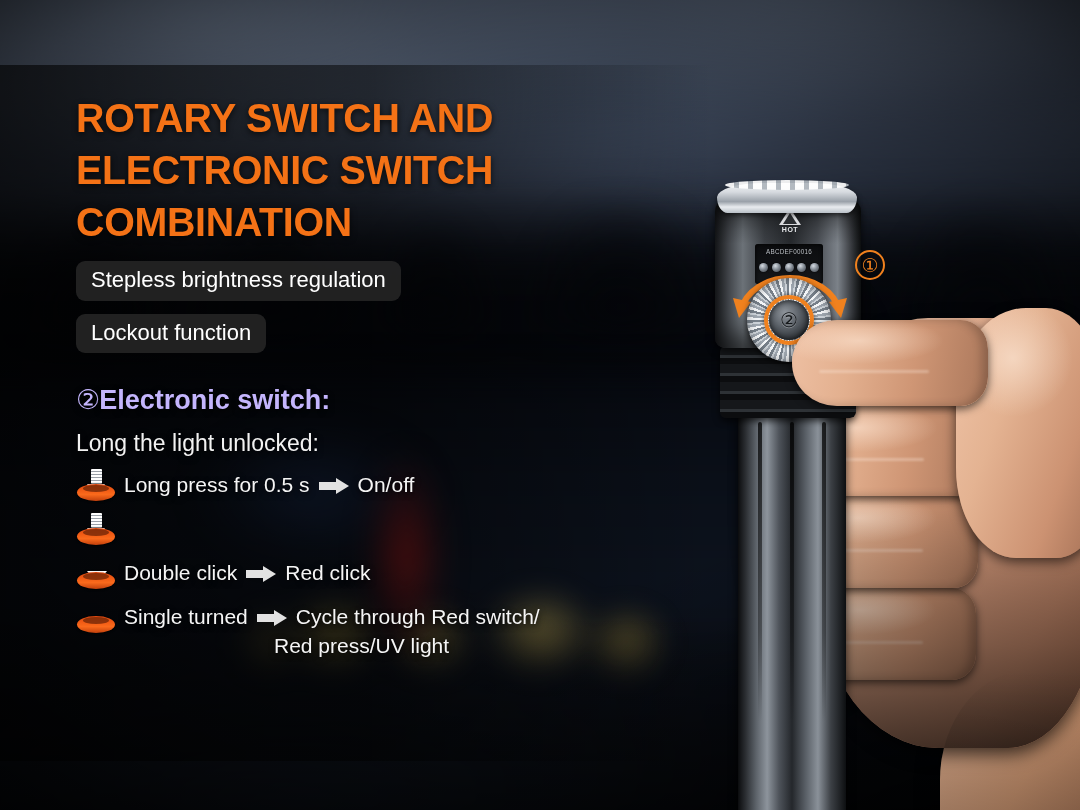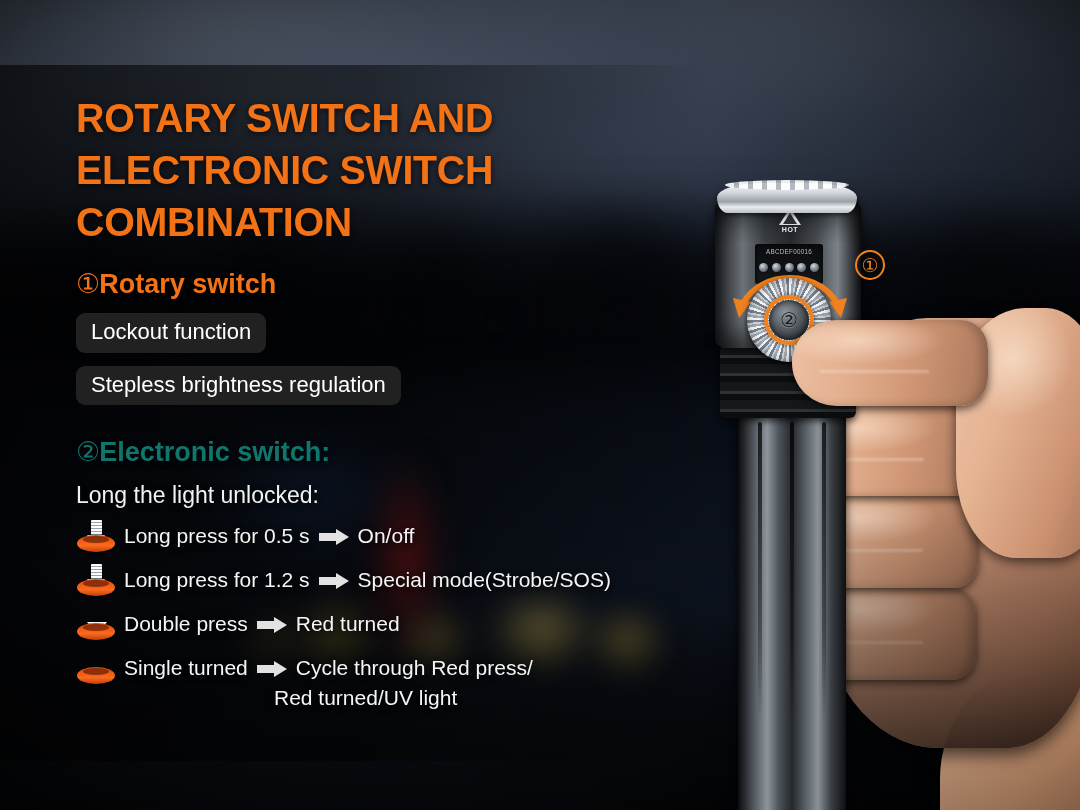--- a/index.html
+++ b/index.html
@@ -115,21 +115,21 @@
   }
 
   .sec-head {
     margin: 0;
     font-size: 27px;
     font-weight: 700;
     line-height: 1.1;
     text-shadow: 0 2px 6px rgba(0,0,0,0.85);
   }
   .sec-head.orange { color: #f47216; margin-top: 22px; }
-  .sec-head.white  { color: #0f766e; margin-top: 33px; }
+  .sec-head.white  { color: #c4b5fd; margin-top: 33px; }
   .sec-head .circnum { font-weight: 400; letter-spacing: -1px; }
 
   .pill {
     display: inline-block;
     margin-top: 13px;
     padding: 7px 15px 8px 15px;
     background: rgba(38,38,38,0.88);
     border-radius: 9px;
     color: #ffffff;
     font-size: 22px;
@@ -511,25 +511,24 @@
     <div class="hand">
       <div class="thumb"></div>
       <div class="finger f1"></div>
     </div>
   </div>
 
   <div class="content">
 
     <h1 class="headline">ROTARY SWITCH AND ELECTRONIC SWITCH COMBINATION</h1>
 
-    <h2 class="sec-head orange"><span class="circnum">①</span><span>Rotary switch</span></h2>
 
     <div>
+      <div><span class="pill">Stepless brightness regulation</span></div>
       <div><span class="pill">Lockout function</span></div>
-      <div><span class="pill">Stepless brightness regulation</span></div>
     </div>
 
     <h2 class="sec-head white"><span class="circnum">②</span><span>Electronic switch:</span></h2>
 
     <p class="subhead">Long the light unlocked:</p>
 
     <div class="rows">
 
       <div class="row">
         <div class="row-icon">
@@ -549,57 +548,54 @@
       <div class="row">
         <div class="row-icon">
           <div class="press long">
             <div class="dn-arrow">
               <div class="shaft"></div>
                 <div class="head"></div>
             </div>
             <div class="puck"></div>
           </div>
         </div>
-        <div class="row-body">
-          <span class="lead">Long press for 1.2 s</span><span class="arrow-glyph"><i></i><b></b></span><span>Special mode(Strobe/SOS)</span>
-        </div>
       </div>
 
     </div>
 
 
     <div class="rows">
 
       <div class="row">
         <div class="row-icon">
           <div class="press short">
             <div class="dn-arrow">
               <div class="shaft"></div>
                 <div class="head"></div>
             </div>
             <div class="puck"></div>
           </div>
         </div>
         <div class="row-body">
-          <span class="lead">Double press</span><span class="arrow-glyph"><i></i><b></b></span><span>Red turned</span>
+          <span class="lead">Double click</span><span class="arrow-glyph"><i></i><b></b></span><span>Red click</span>
         </div>
       </div>
 
       <div class="row">
         <div class="row-icon">
           <div class="press tiny">
             <div class="dn-arrow">
               <div class="shaft"></div>
                 <div class="head"></div>
             </div>
             <div class="puck"></div>
           </div>
         </div>
         <div class="row-body">
-          <span class="lead">Single turned</span><span class="arrow-glyph"><i></i><b></b></span><span>Cycle through Red press/</span><br>
-          <span class="cont-line"><span class="indent"></span><span>Red turned/UV light</span></span>
+          <span class="lead">Single turned</span><span class="arrow-glyph"><i></i><b></b></span><span>Cycle through Red switch/</span><br>
+          <span class="cont-line"><span class="indent"></span><span>Red press/UV light</span></span>
         </div>
       </div>
 
     </div>
 
   </div>
 </div>
 
 </body></html>

